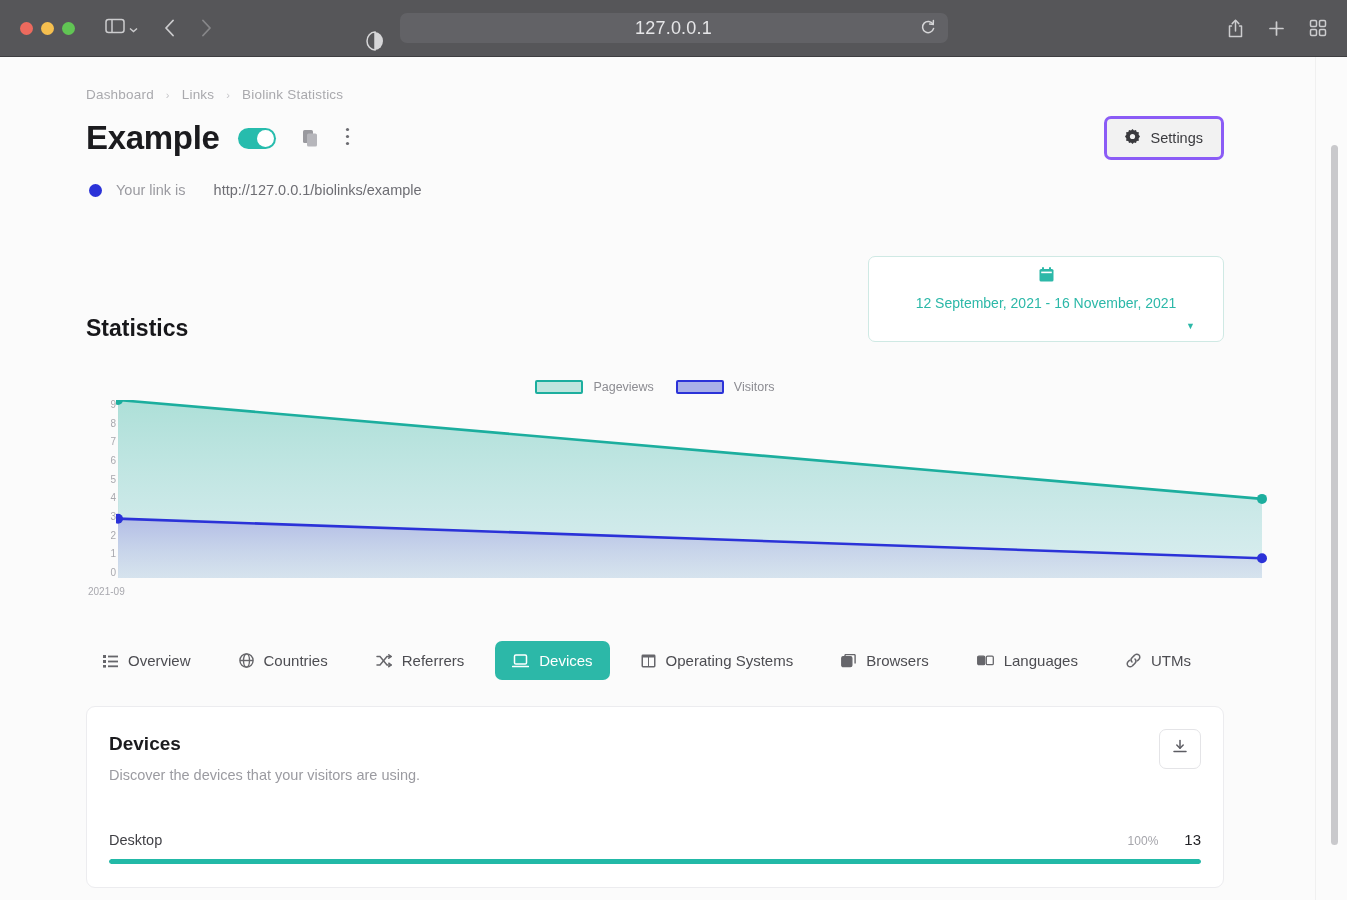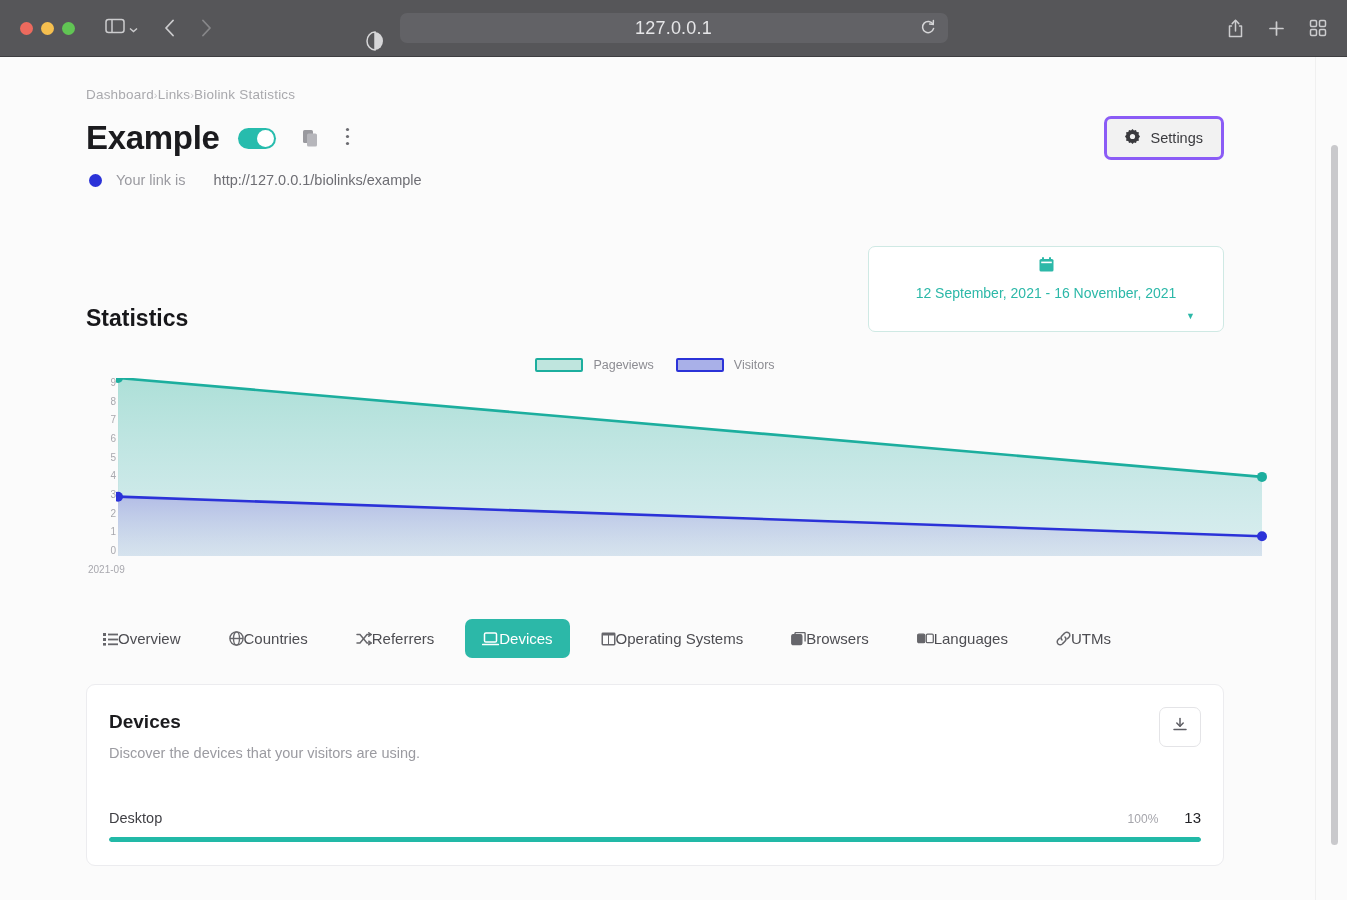--- a/index.html
+++ b/index.html
@@ -71,21 +71,21 @@
     overflow: hidden;
   }
   .content {
     padding: 0 0 0 0;
     height: 100%;
   }
   .inner { width: 1310px; padding: 0 86px; }
 
   .breadcrumb {
     padding-top: 30px;
-    display: flex; align-items: center; 
+    display: flex; align-items: center; gap: 12px;
     font-size: 13.5px; color: #a9a9ad;
     letter-spacing: .2px;
   }
   .breadcrumb .sep { color: #c5c5c9; font-size: 11px; }
 
   .title-row {
     margin-top: 14px;
     display: flex; align-items: center;
   }
   .page-title {
@@ -118,21 +118,21 @@
     background: #f2f2f2;
     border: 3px solid #8b5cf6;
     border-radius: 7px;
     padding: 10px 18px;
     color: #3a3a3e;
     font-size: 14.5px;
     cursor: pointer;
   }
 
   .link-row {
-    margin-top: 12px;
+    margin-top: 22px;
     display: flex; align-items: center; gap: 14px;
     font-size: 14.5px; color: #9a9aa0;
   }
   .link-dot {
     width: 13px; height: 13px; border-radius: 50%;
     background: #2b32d8; margin-left: 3px;
   }
   .link-row .url { color: #6d6d73; margin-left: 14px; }
 
   .stats-row {
@@ -150,21 +150,21 @@
     color: #2cb8a8;
     font-size: 14px;
     cursor: pointer;
     min-width: 356px;
     flex-direction: column;
   }
   .daterange .caret { margin-left: auto; font-size: 9px; }
 
   
   .chart-area {
-    margin-top: 26px;
+    margin-top: 38px;
     position: relative;
     height: 215px;
   }
   .legend {
     position: absolute;
     top: 0; left: 0; right: 0;
     display: flex; justify-content: center; align-items: center; gap: 22px;
   }
   .legend-item { display: flex; align-items: center; gap: 10px; }
   .legend-swatch {
@@ -196,21 +196,21 @@
     font-size: 10px; color: #a8a8ae;
   }
   .svg-plot { position: absolute; left: 30px; top: 0; }
 
   
   .tabs {
     margin-top: 46px;
     display: flex; align-items: center;
   }
   .tab {
-    display: flex; align-items: center; 
+    display: flex; align-items: center; gap: 10px;
     padding: 11px 17px;
     border-radius: 7px;
     font-size: 15px;
     color: #4d4d52;
     cursor: pointer;
     white-space: nowrap;
   }
   .tab + .tab { margin-left: 14px; }
   .tab.active { background: #2cb8a8; color: #ffffff; }
   .tab .ticon { display: flex; align-items: center; opacity: .85; }

